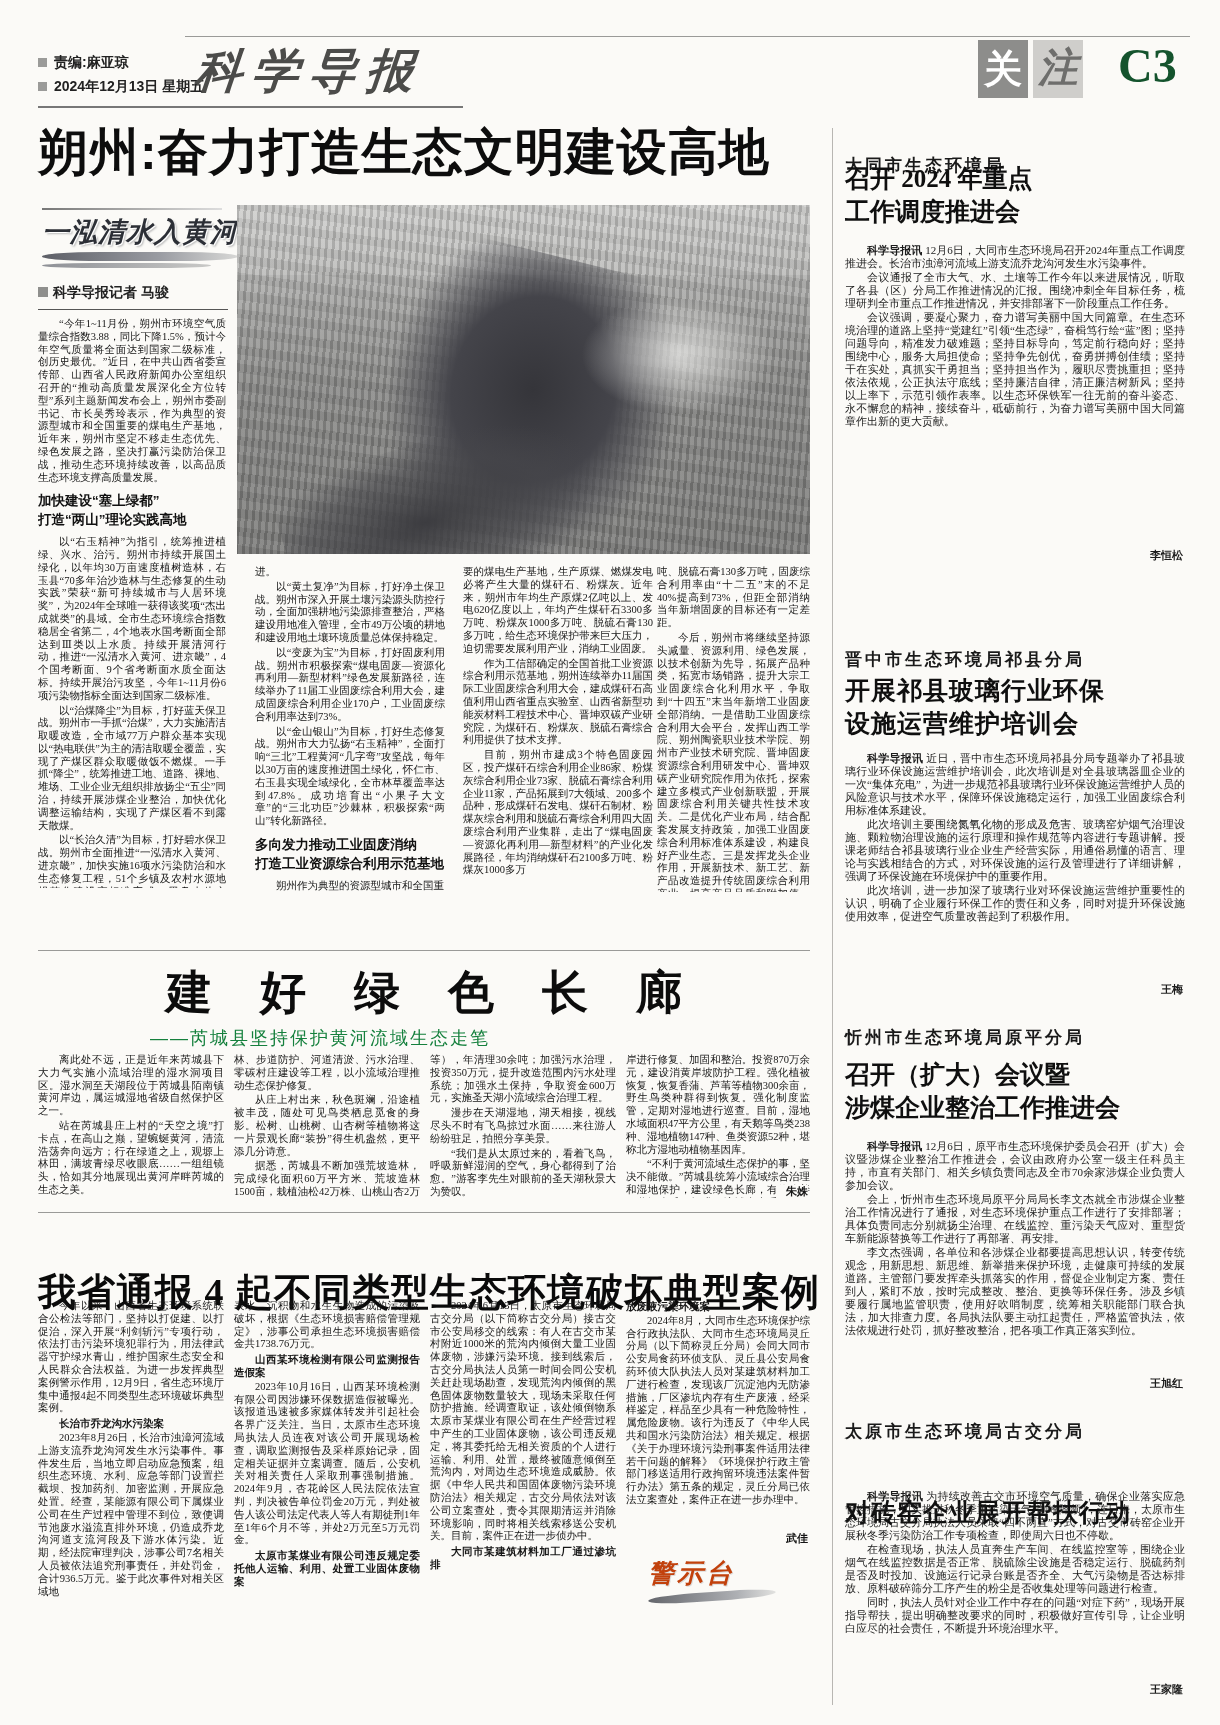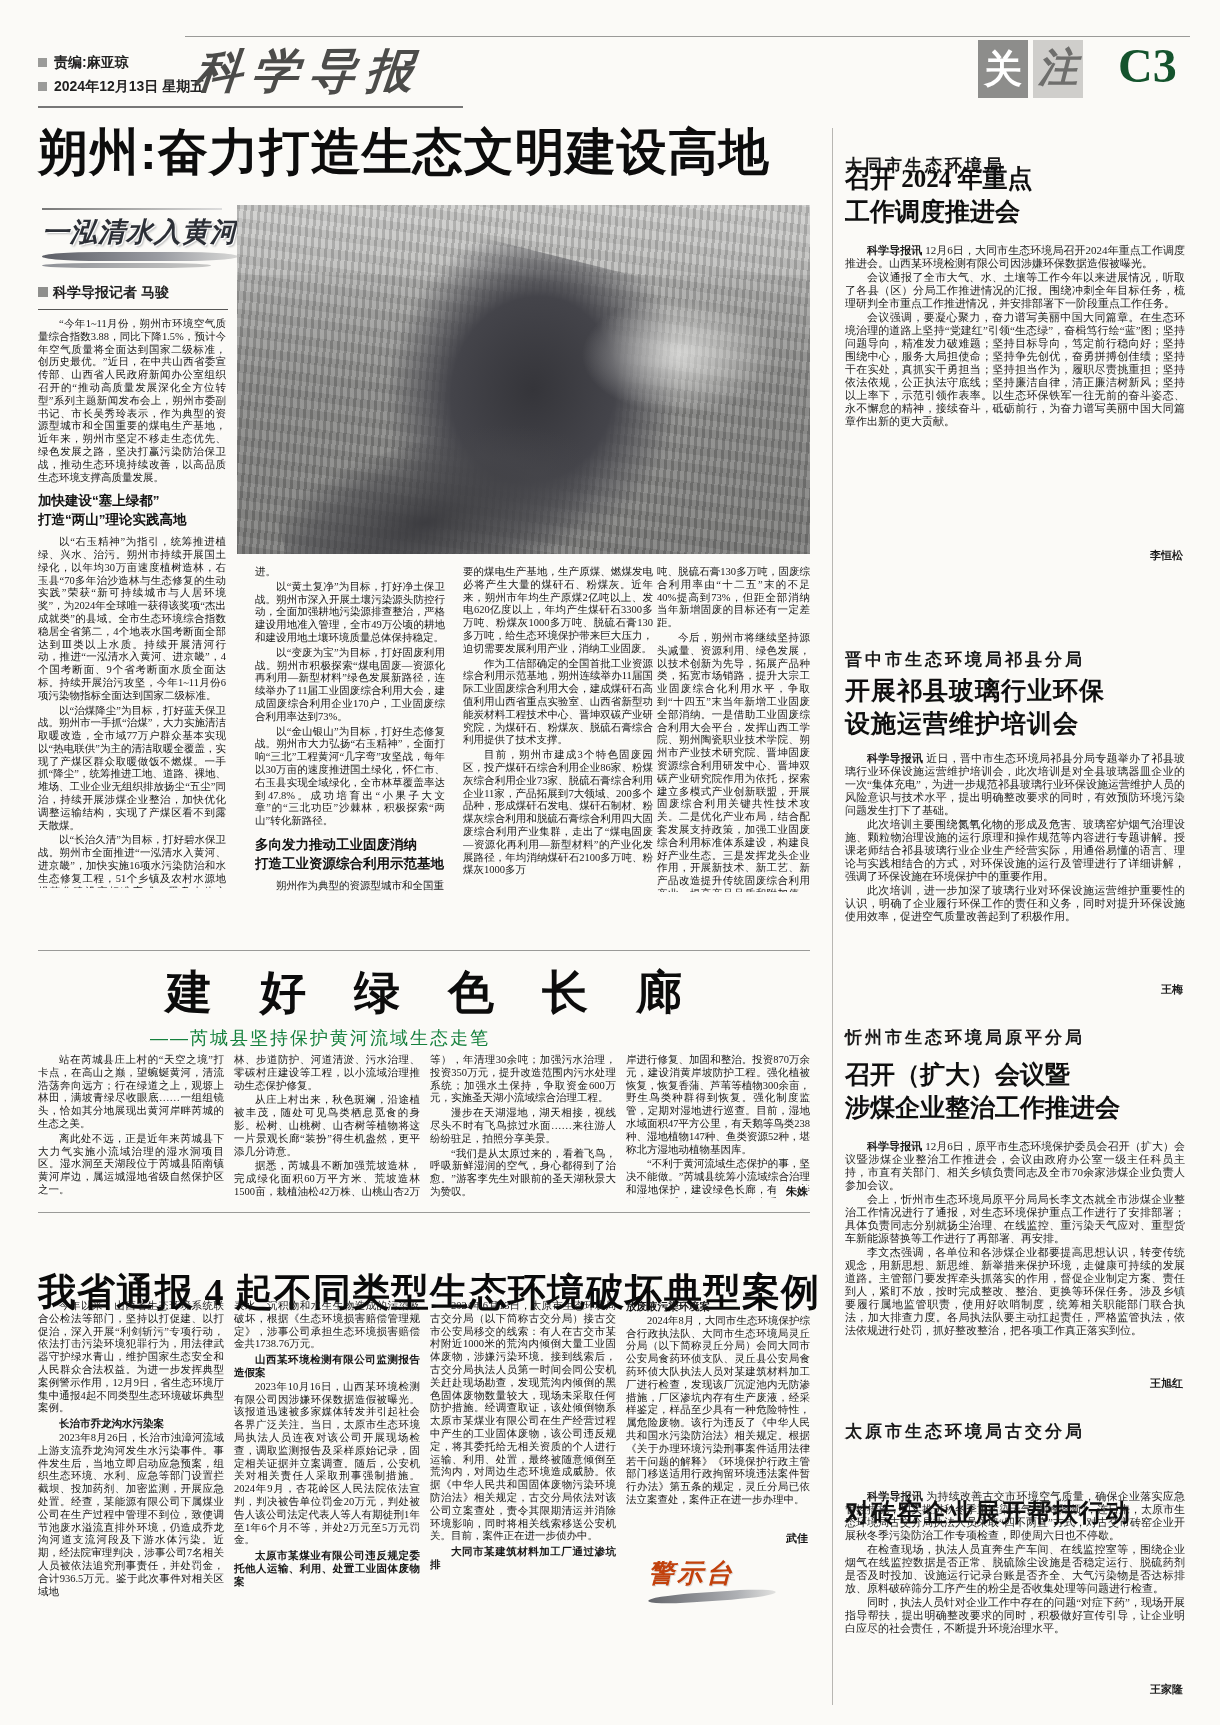--- a/index.html
+++ b/index.html
@@ -148,33 +148,33 @@
   </div>
 
   <div class="vrule" style="left:832px;top:128px;height:1577px;"></div>
 
   <div class="abs sb-kicker" style="left:845px;top:138px;margin-top:16px;">大同市生态环境局</div>
   <div class="abs sb-head serif" style="left:845px;top:162px;width:340px;">
     <span>召开 2024 年重点</span><br>
     <span>工作调度推进会</span>
   </div>
   <div class="sb-body" style="left:845px;top:244px;height:318px;">
-    <p><span class="lead">科学导报讯</span> <span>12月6日，大同市生态环境局召开2024年重点工作调度推进会。山西某环境检测有限公司因涉嫌环保数据造假被曝光。</span></p>
+    <p><span class="lead">科学导报讯</span> <span>12月6日，大同市生态环境局召开2024年重点工作调度推进会。长治市浊漳河流域上游支流乔龙沟河发生水污染事件。</span></p>
     <p>会议通报了全市大气、水、土壤等工作今年以来进展情况，听取了各县（区）分局工作推进情况的汇报。围绕冲刺全年目标任务，梳理研判全市重点工作推进情况，并安排部署下一阶段重点工作任务。</p>
     <p>会议强调，要凝心聚力，奋力谱写美丽中国大同篇章。在生态环境治理的道路上坚持“党建红”引领“生态绿”，奋楫笃行绘“蓝”图；坚持问题导向，精准发力破难题；坚持目标导向，笃定前行稳向好；坚持围绕中心，服务大局担使命；坚持争先创优，奋勇拼搏创佳绩；坚持干在实处，真抓实干勇担当；坚持担当作为，履职尽责挑重担；坚持依法依规，公正执法守底线；坚持廉洁自律，清正廉洁树新风；坚持以上率下，示范引领作表率。以生态环保铁军一往无前的奋斗姿态、永不懈怠的精神，接续奋斗，砥砺前行，为奋力谱写美丽中国大同篇章作出新的更大贡献。</p>
     <span class="author">李恒松</span>
   </div>
 
   <div class="abs sb-kicker" style="left:845px;top:648px;">晋中市生态环境局祁县分局</div>
   <div class="abs sb-head sans" style="left:845px;top:674px;width:340px;">
     <span>开展祁县玻璃行业环保</span><br>
     <span>设施运营维护培训会</span>
   </div>
   <div class="sb-body" style="left:845px;top:752px;height:244px;">
-    <p><span class="lead">科学导报讯</span> <span>近日，晋中市生态环境局祁县分局专题举办了祁县玻璃行业环保设施运营维护培训会，此次培训是对全县玻璃器皿企业的一次“集体充电”，为进一步规范祁县玻璃行业环保设施运营维护人员的风险意识与技术水平，提出明确整改要求的同时，有效预防环境污染问题发生打下了基础。</span></p>
+    <p><span class="lead">科学导报讯</span> <span>近日，晋中市生态环境局祁县分局专题举办了祁县玻璃行业环保设施运营维护培训会，此次培训是对全县玻璃器皿企业的一次“集体充电”，为进一步规范祁县玻璃行业环保设施运营维护人员的风险意识与技术水平，保障环保设施稳定运行，加强工业固废综合利用标准体系建设。</span></p>
     <p>此次培训主要围绕氮氧化物的形成及危害、玻璃窑炉烟气治理设施、颗粒物治理设施的运行原理和操作规范等内容进行专题讲解。授课老师结合祁县玻璃行业企业生产经营实际，用通俗易懂的语言、理论与实践相结合的方式，对环保设施的运行及管理进行了详细讲解，强调了环保设施在环境保护中的重要作用。</p>
     <p>此次培训，进一步加深了玻璃行业对环保设施运营维护重要性的认识，明确了企业履行环保工作的责任和义务，同时对提升环保设施使用效率，促进空气质量改善起到了积极作用。</p>
     <span class="author">王梅</span>
   </div>
 
   <div class="abs sb-kicker" style="left:845px;top:1026px;">忻州市生态环境局原平分局</div>
   <div class="abs sb-head serif" style="left:845px;top:1058px;width:340px;">
     <span>召开（扩大）会议暨</span><br>
     <span>涉煤企业整治工作推进会</span>
   </div>
@@ -194,22 +194,22 @@
     <p>在检查现场，执法人员直奔生产车间、在线监控室等，围绕企业烟气在线监控数据是否正常、脱硫除尘设施是否稳定运行、脱硫药剂是否及时投加、设施运行记录台账是否齐全、大气污染物是否达标排放、原料破碎筛分工序产生的粉尘是否收集处理等问题进行检查。</p>
     <p>同时，执法人员针对企业工作中存在的问题“对症下药”，现场开展指导帮扶，提出明确整改要求的同时，积极做好宣传引导，让企业明白应尽的社会责任，不断提升环境治理水平。</p>
     <span class="author">王家隆</span>
   </div>
 
   <div class="rule" style="left:38px;top:950px;width:772px;"></div>
   <div class="abs green-head">建好绿色长廊</div>
   <div class="abs green-sub">——芮城县坚持保护黄河流域生态走笔</div>
 
   <div class="col" style="left:38px;top:1054px;width:186px;height:144px;">
+    <p>离此处不远，正是近年来芮城县下大力气实施小流域治理的湿水洞项目区。湿水洞至天湖段位于芮城县陌南镇黄河岸边，属运城湿地省级自然保护区之一。</p>
     <p>站在芮城县庄上村的“天空之境”打卡点，在高山之巅，望蜿蜒黄河，清流浩荡奔向远方；行在绿道之上，观塬上林田，满坡青绿尽收眼底……一组组镜头，恰如其分地展现出黄河岸畔芮城的生态之美。</p>
-    <p>离此处不远，正是近年来芮城县下大力气实施小流域治理的湿水洞项目区。湿水洞至天湖段位于芮城县陌南镇黄河岸边，属运城湿地省级自然保护区之一。</p>
 
   </div>
   <div class="col" style="left:234px;top:1054px;width:186px;height:144px;">
     <p class="cont">林、步道防护、河道清淤、污水治理、零碳村庄建设等工程，以小流域治理推动生态保护修复。</p>
     <p>从庄上村出来，秋色斑斓，沿途植被丰茂，随处可见鸟类栖息觅食的身影。松树、山桃树、山杏树等植物将这一片景观长廊“装扮”得生机盎然，更平添几分诗意。</p>
     <p>据悉，芮城县不断加强荒坡造林，完成绿化面积60万平方米、荒坡造林1500亩，栽植油松42万株、山桃山杏2万余株、连翘1.85万株。同时，加强河道清淤，重点清理上游漂浮物（塑料垃圾、淤泥</p>
   </div>
   <div class="col" style="left:430px;top:1054px;width:186px;height:144px;">
     <p class="cont">等），年清理30余吨；加强污水治理，投资350万元，提升改造范围内污水处理系统；加强水土保持，争取资金600万元，实施圣天湖小流域综合治理工程。</p>
     <p>漫步在天湖湿地，湖天相接，视线尽头不时有飞鸟掠过水面……来往游人纷纷驻足，拍照分享美景。</p>

